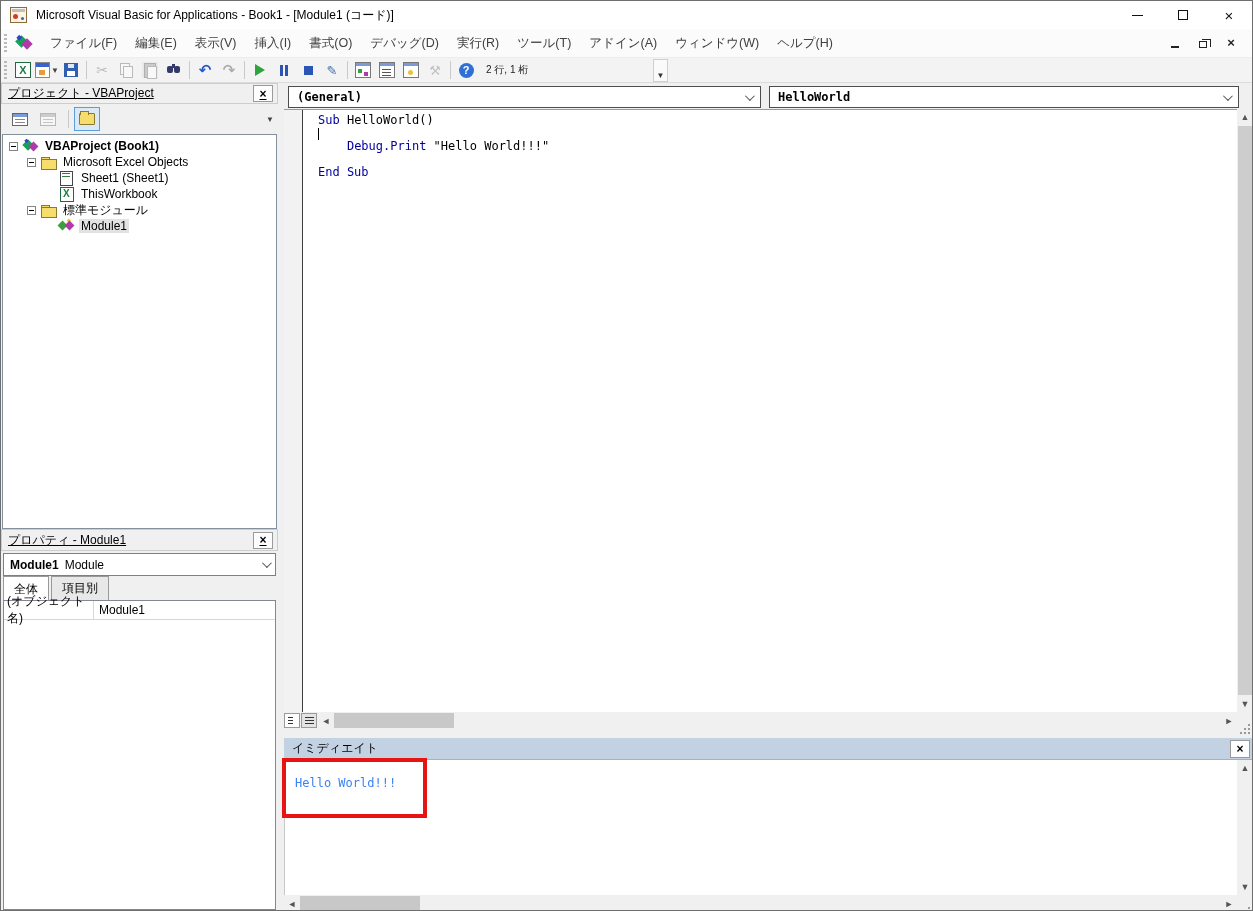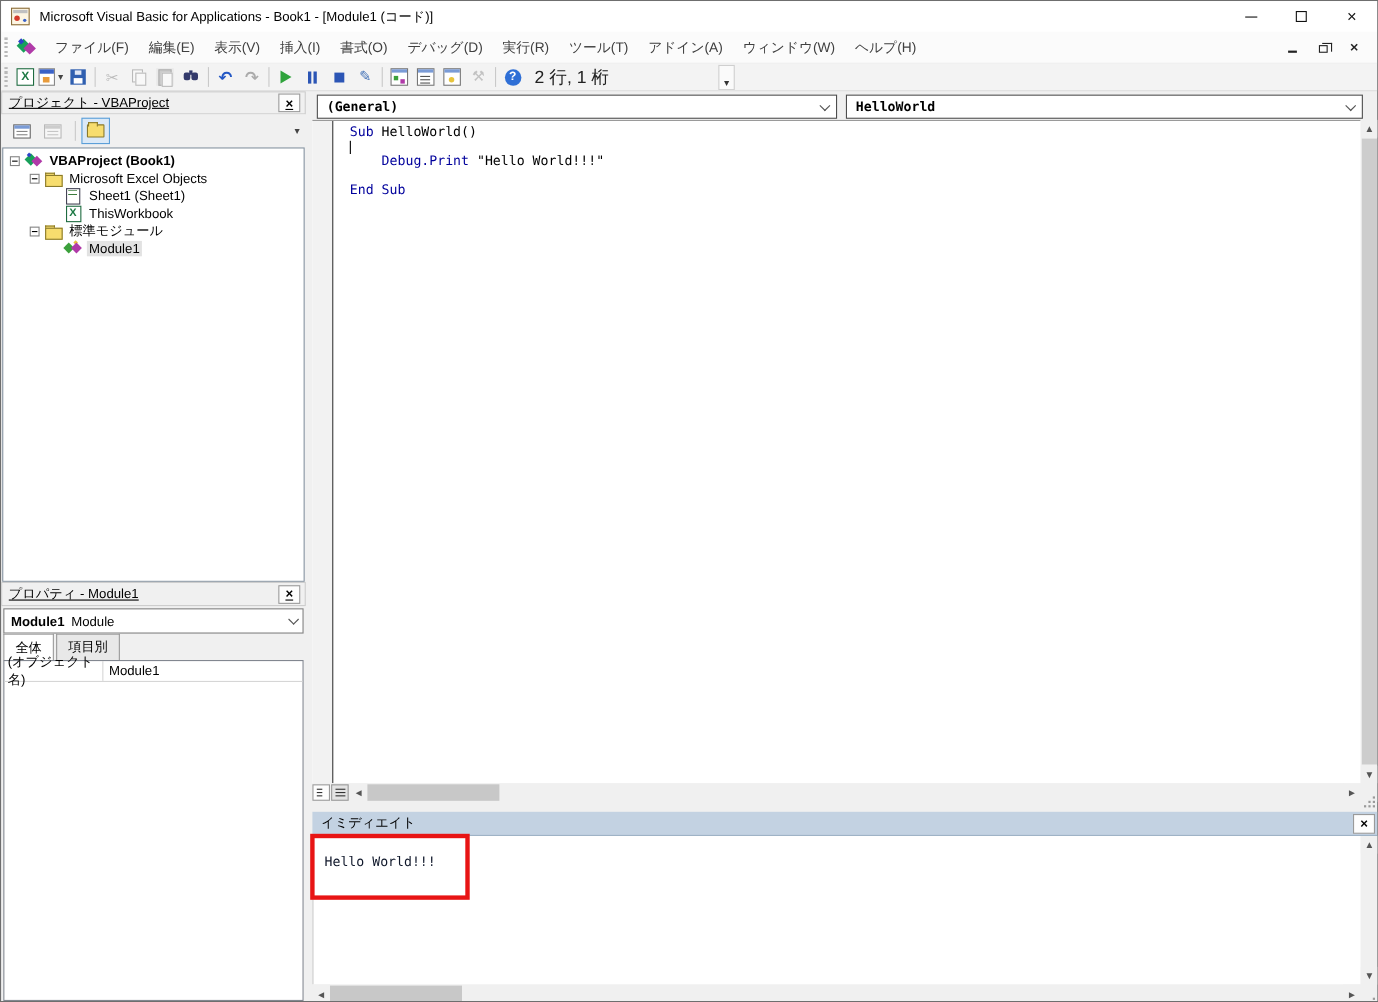--- a/index.html
+++ b/index.html
@@ -31,21 +31,21 @@
   .mdi-restore { width:8px; height:7px; border:1px solid #222; position:relative; background:#fbfbfb; margin-bottom:1px; }
   .mdi-restore::before { content:""; position:absolute; left:2px; top:-3px; width:8px; height:7px; border:1px solid #222; border-bottom:none; border-left:none; }
   .mdi-x { font-size:13px; line-height:12px; font-weight:bold; }
 
   
   .toolbar { position:absolute; left:0; top:57px; width:100%; height:25px; background:#f3f3f3; border-bottom:1px solid #dcdcdc; display:flex; align-items:center; }
   .tb-btn { width:24px; height:22px; display:flex; align-items:center; justify-content:center; position:relative; }
   .tb-btn.disabled { opacity:.45; filter:grayscale(1); }
   .tb-sep { width:1px; height:18px; background:#c9c9c9; margin:0 3px; }
   .dd-caret { font-size:8px; color:#444; margin-left:1px; }
-  .tb-status { margin-left:8px; font-size:16px; color:#222; white-space:pre; }
+  .tb-status { margin-left:8px; font-size:10px; color:#222; white-space:pre; }
   .tb-overflow { position:absolute; left:652px; top:1px; width:15px; height:23px; background:#fafafa; border:1px solid #cfcfcf; display:flex; align-items:flex-end; justify-content:center; }
   .tb-overflow span { font-size:8px; color:#333; line-height:10px; }
 
   
   .tbi { width:16px; height:16px; position:relative; display:inline-flex; align-items:center; justify-content:center; font-size:13px; }
   .ic-excel { background:#fff; border:1px solid #1e6b40; color:#1e7a45; font-weight:bold; font-size:11px; }
   .ic-userform { background:#fff; border:1px solid #888; }
   .ic-userform::before { content:""; position:absolute; left:0; top:0; right:0; height:4px; background:#3a62c8; }
   .ic-userform::after { content:""; position:absolute; left:3px; top:7px; width:6px; height:5px; background:#e89b3c; }
   .ic-save { background:#2f5fb0; width:14px; height:14px; }
@@ -150,21 +150,21 @@
   .sb-corner::before { content:""; position:absolute; right:3px; bottom:3px; width:2px; height:2px; background:#9a9a9a; box-shadow:-4px 4px 0 #9a9a9a, 0 4px 0 #9a9a9a, -4px 0 0 transparent, -8px 8px 0 #9a9a9a, -4px 8px 0 #9a9a9a, 0 8px 0 #9a9a9a; }
   .code-bottom { position:absolute; left:283px; top:711px; width:953px; height:17px; background:#f0f0f0; display:flex; align-items:center; }
   .view-btn { width:16px; height:15px; border:1px solid #9a9a9a; background:#fdfdfd; position:relative; margin-right:1px; flex:none; }
   .view-btn.pressed { background:#e3e3e3; }
   .view-btn::before { content:""; position:absolute; left:3px; top:3px; width:9px; height:1px; background:#333; box-shadow:0 3px 0 #333, 0 6px 0 #333; }
   .view-btn.proc::before { width:5px; }
 
   
   .imm-header { position:absolute; left:283px; top:737px; width:970px; height:22px; background:#c3d2e2; border-bottom:1px solid #9fb3c6; display:flex; align-items:center; padding:0 4px 0 8px; font-size:12px; }
   .imm-content { position:absolute; left:283px; top:759px; width:953px; height:135px; background:#fff; border-left:1px solid #c9c9c9; }
-  .imm-output { position:absolute; left:10px; top:16px; font-family:"DejaVu Sans Mono","Liberation Mono",monospace; font-size:12px; color:#0f172a; white-space:pre; }
+  .imm-output { position:absolute; left:10px; top:16px; font-family:"DejaVu Sans Mono","Liberation Mono",monospace; font-size:12px; color:#3b82f6; white-space:pre; }
   .red-box { position:absolute; left:281px; top:757px; width:145px; height:60px; border:4px solid #e81414; pointer-events:none; }
 </style>
 </head>
 <body>
 
 <div id="window">
 
   <div class="titlebar">
     <span class="app-icon"></span>
     <span class="title-text">Microsoft Visual Basic for Applications - Book1 - [Module1 (コード)]</span>

